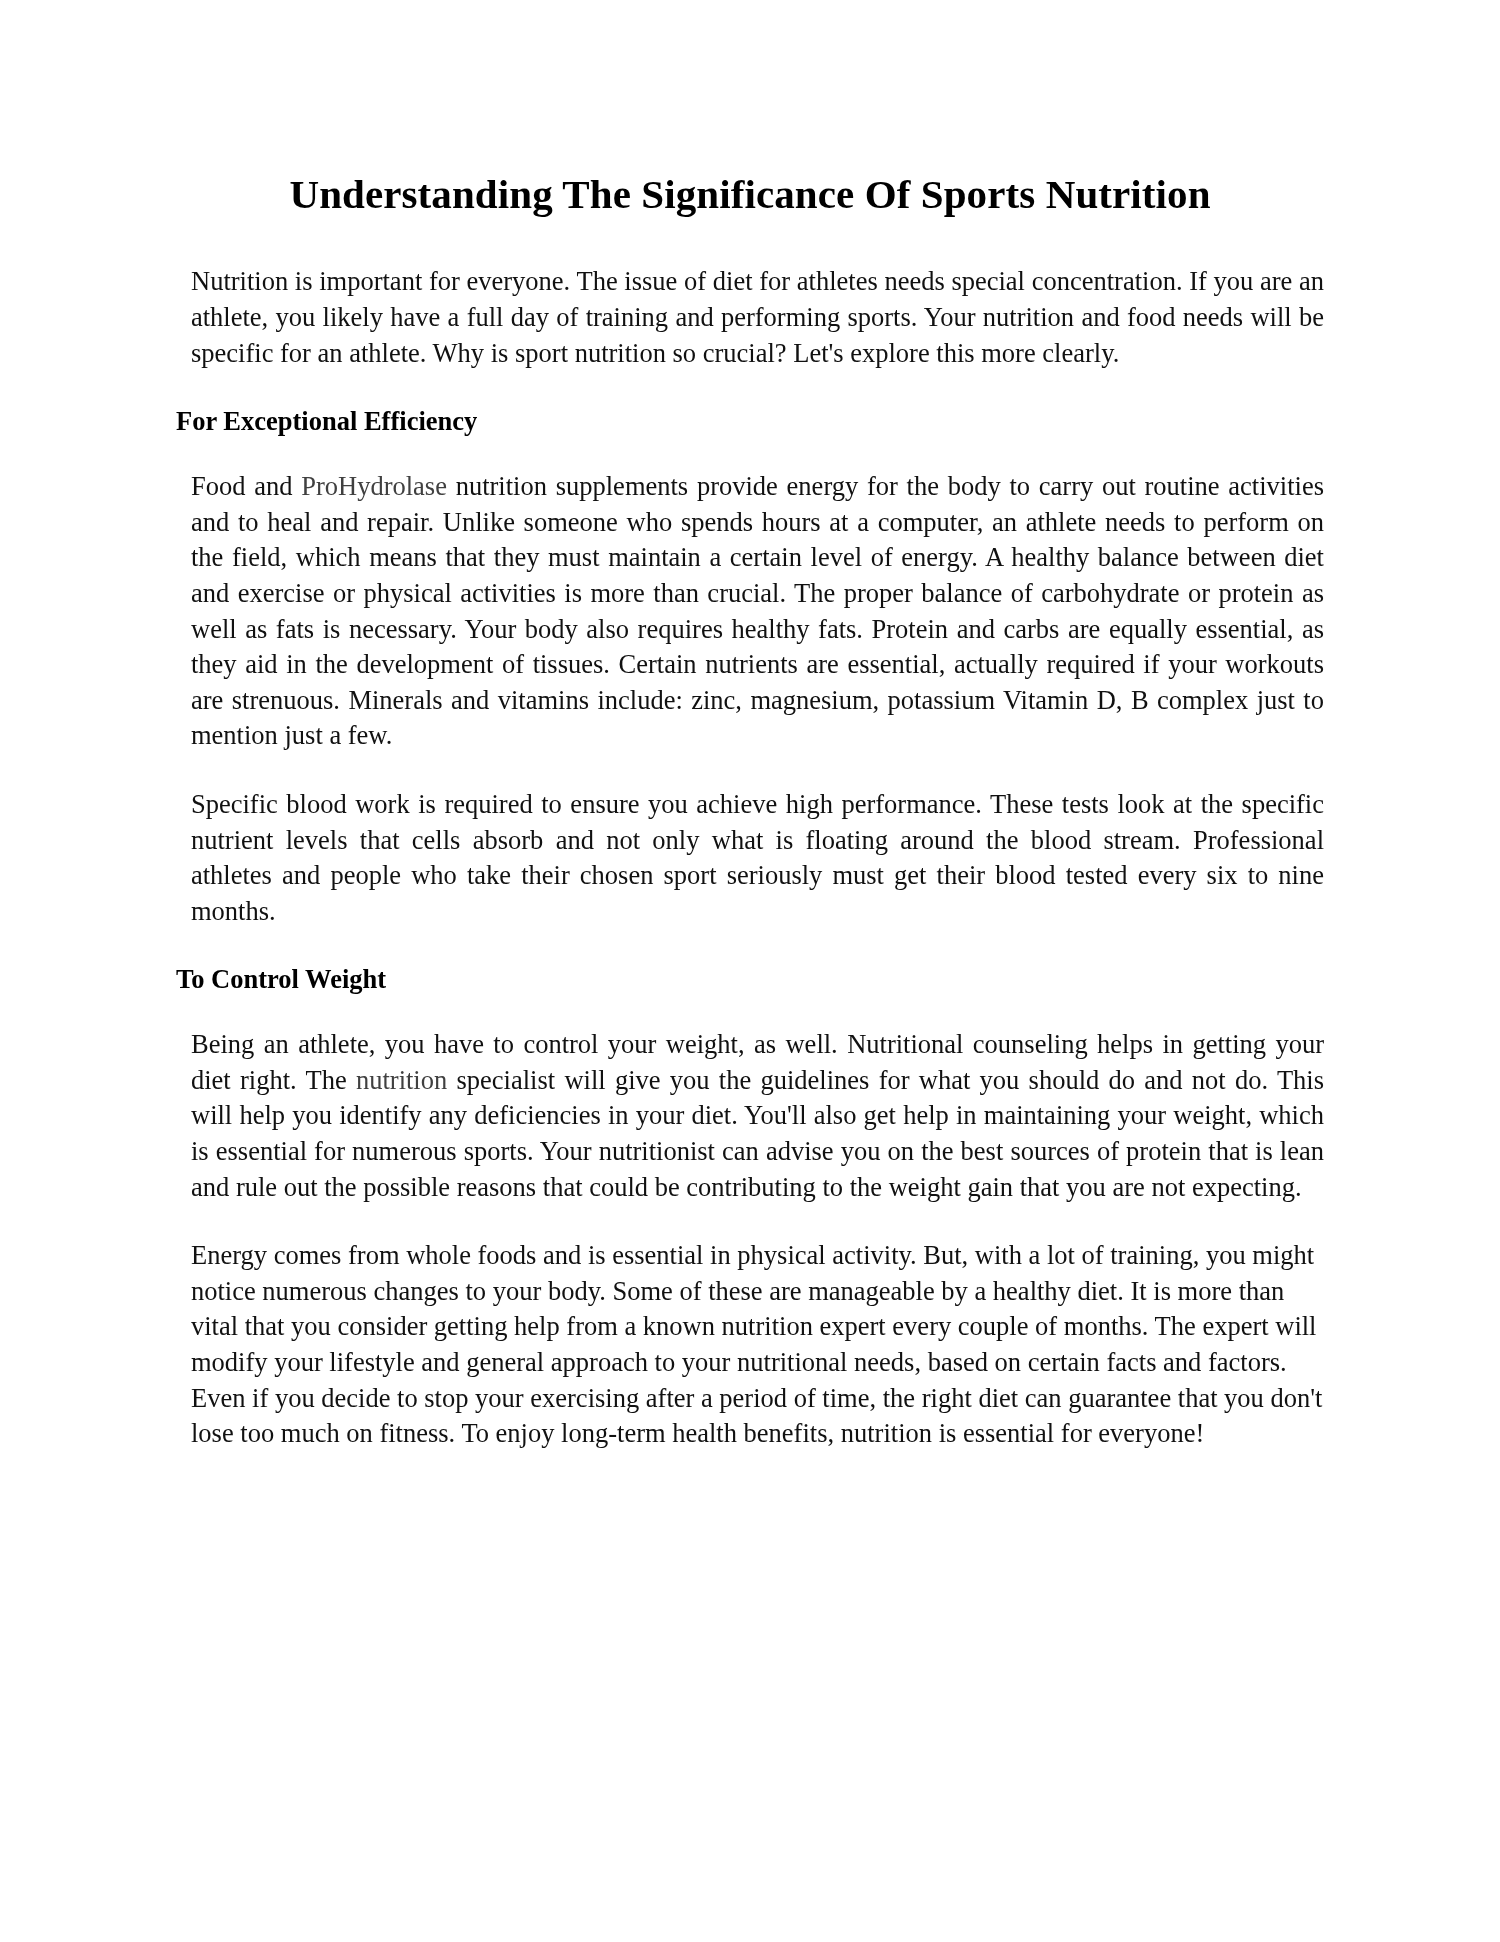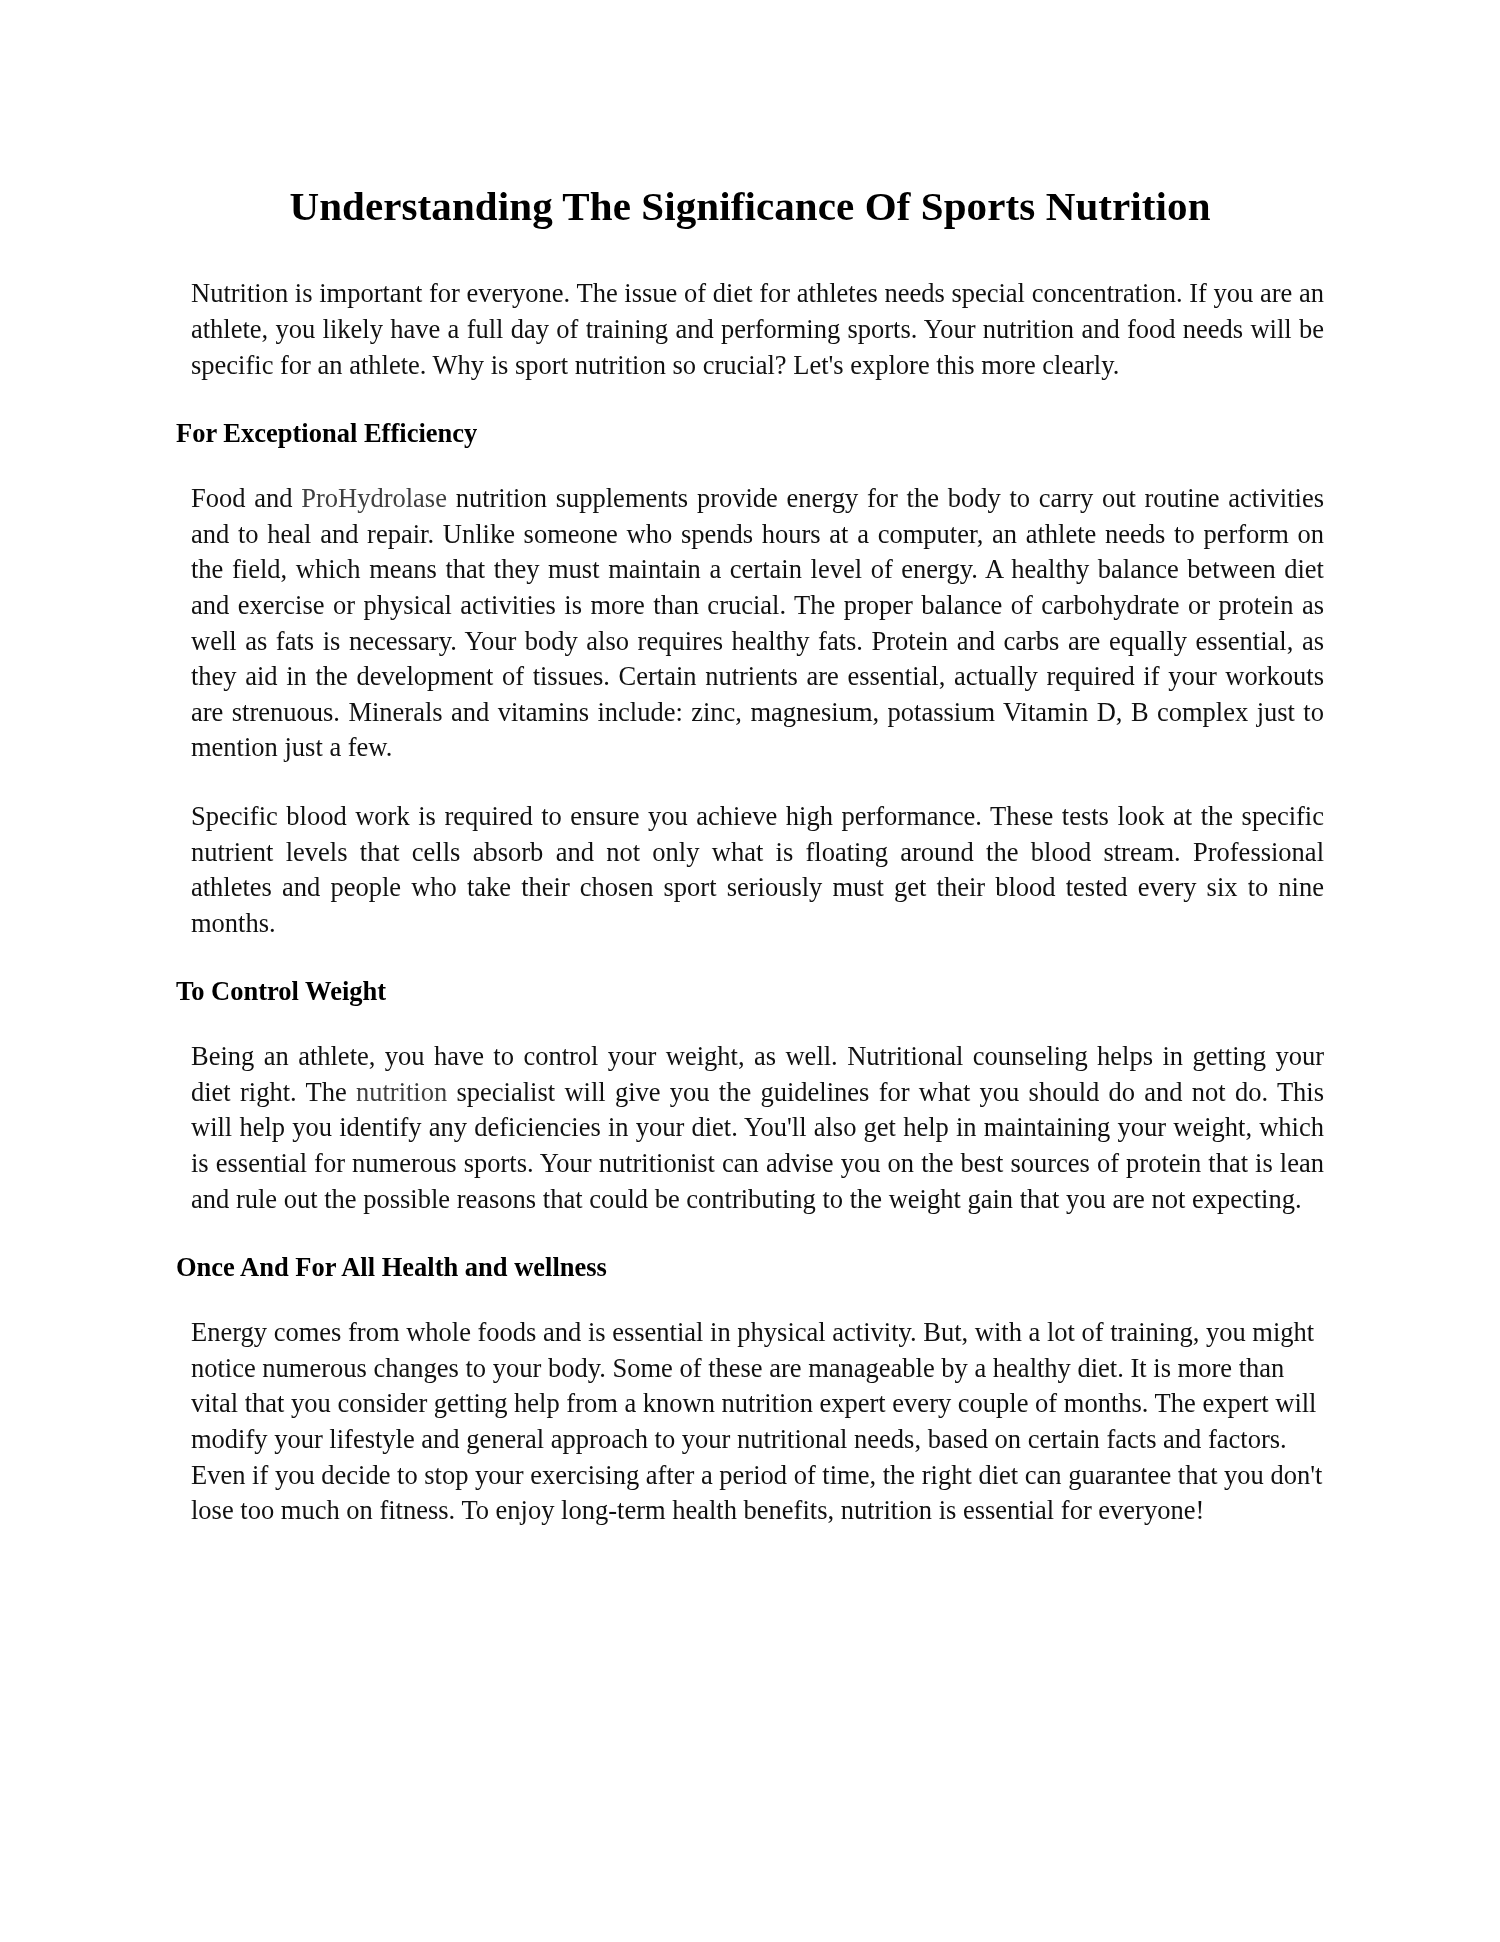--- a/index.html
+++ b/index.html
@@ -19,21 +19,21 @@
     width: 1500px;
     height: 1942px;
     background: #ffffff;
     box-sizing: border-box;
     padding: 0;
     overflow: hidden;
   }
   .content {
     position: absolute;
     left: 176px;
-    top: 182px;
+    top: 170px;
     width: 1148px;
   }
   .doc-title {
     font-size: 41px;
     font-weight: bold;
     text-align: center;
     line-height: 1.18;
     letter-spacing: 0.1px;
     margin: 0 0 46px 0;
     color: #000000;
@@ -80,18 +80,17 @@
     <h2 class="section-heading">For Exceptional Efficiency</h2>
 
     <p class="body-para"><span>Food and </span><a class="doc-link">ProHydrolase</a><span> nutrition supplements provide energy for the body to carry out routine activities and to heal and repair. Unlike someone who spends hours at a computer, an athlete needs to perform on the field, which means that they must maintain a certain level of energy. A healthy balance between diet and exercise or physical activities is more than crucial. The proper balance of carbohydrate or protein as well as fats is necessary. Your body also requires healthy fats. Protein and carbs are equally essential, as they aid in the development of tissues. Certain nutrients are essential, actually required if your workouts are strenuous. Minerals and vitamins include: zinc, magnesium, potassium Vitamin D, B complex just to mention just a few.</span></p>
 
     <p class="body-para">Specific blood work is required to ensure you achieve high performance. These tests look at the specific nutrient levels that cells absorb and not only what is floating around the blood stream. Professional athletes and people who take their chosen sport seriously must get their blood tested every six to nine months.</p>
 
     <h2 class="section-heading">To Control Weight</h2>
 
     <p class="body-para"><span>Being an athlete, you have to control your weight, as well. Nutritional counseling helps in getting your diet right. The </span><a class="doc-link">nutrition</a><span> specialist will give you the guidelines for what you should do and not do. This will help you identify any deficiencies in your diet. You'll also get help in maintaining your weight, which is essential for numerous sports. Your nutritionist can advise you on the best sources of protein that is lean and rule out the possible reasons that could be contributing to the weight gain that you are not expecting.</span></p>
 
-    <h2 class="section-heading">Once And For All Health and wellness</h2>
 
     <p class="body-para last-para">Energy comes from whole foods and is essential in physical activity. But, with a lot of training, you might notice numerous changes to your body. Some of these are manageable by a healthy diet. It is more than vital that you consider getting help from a known nutrition expert every couple of months. The expert will modify your lifestyle and general approach to your nutritional needs, based on certain facts and factors. Even if you decide to stop your exercising after a period of time, the right diet can guarantee that you don't lose too much on fitness. To enjoy long-term health benefits, nutrition is essential for everyone!</p>
 
   </div>
 </div>
 
 </body></html>

